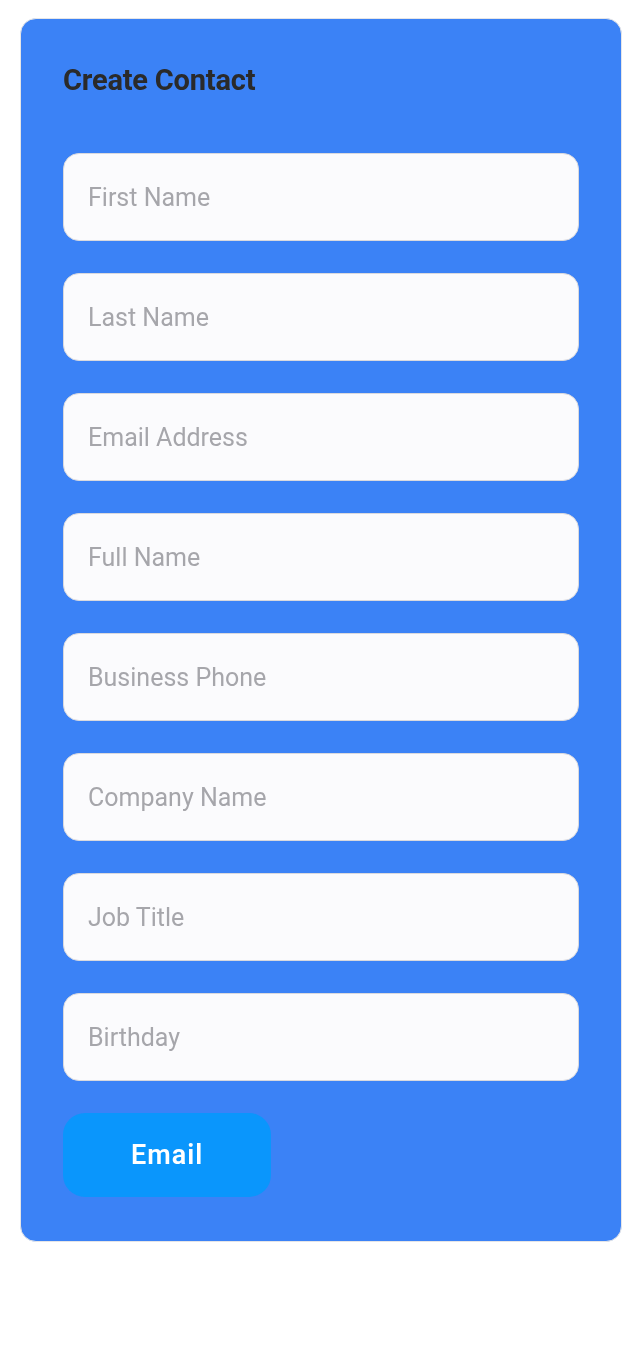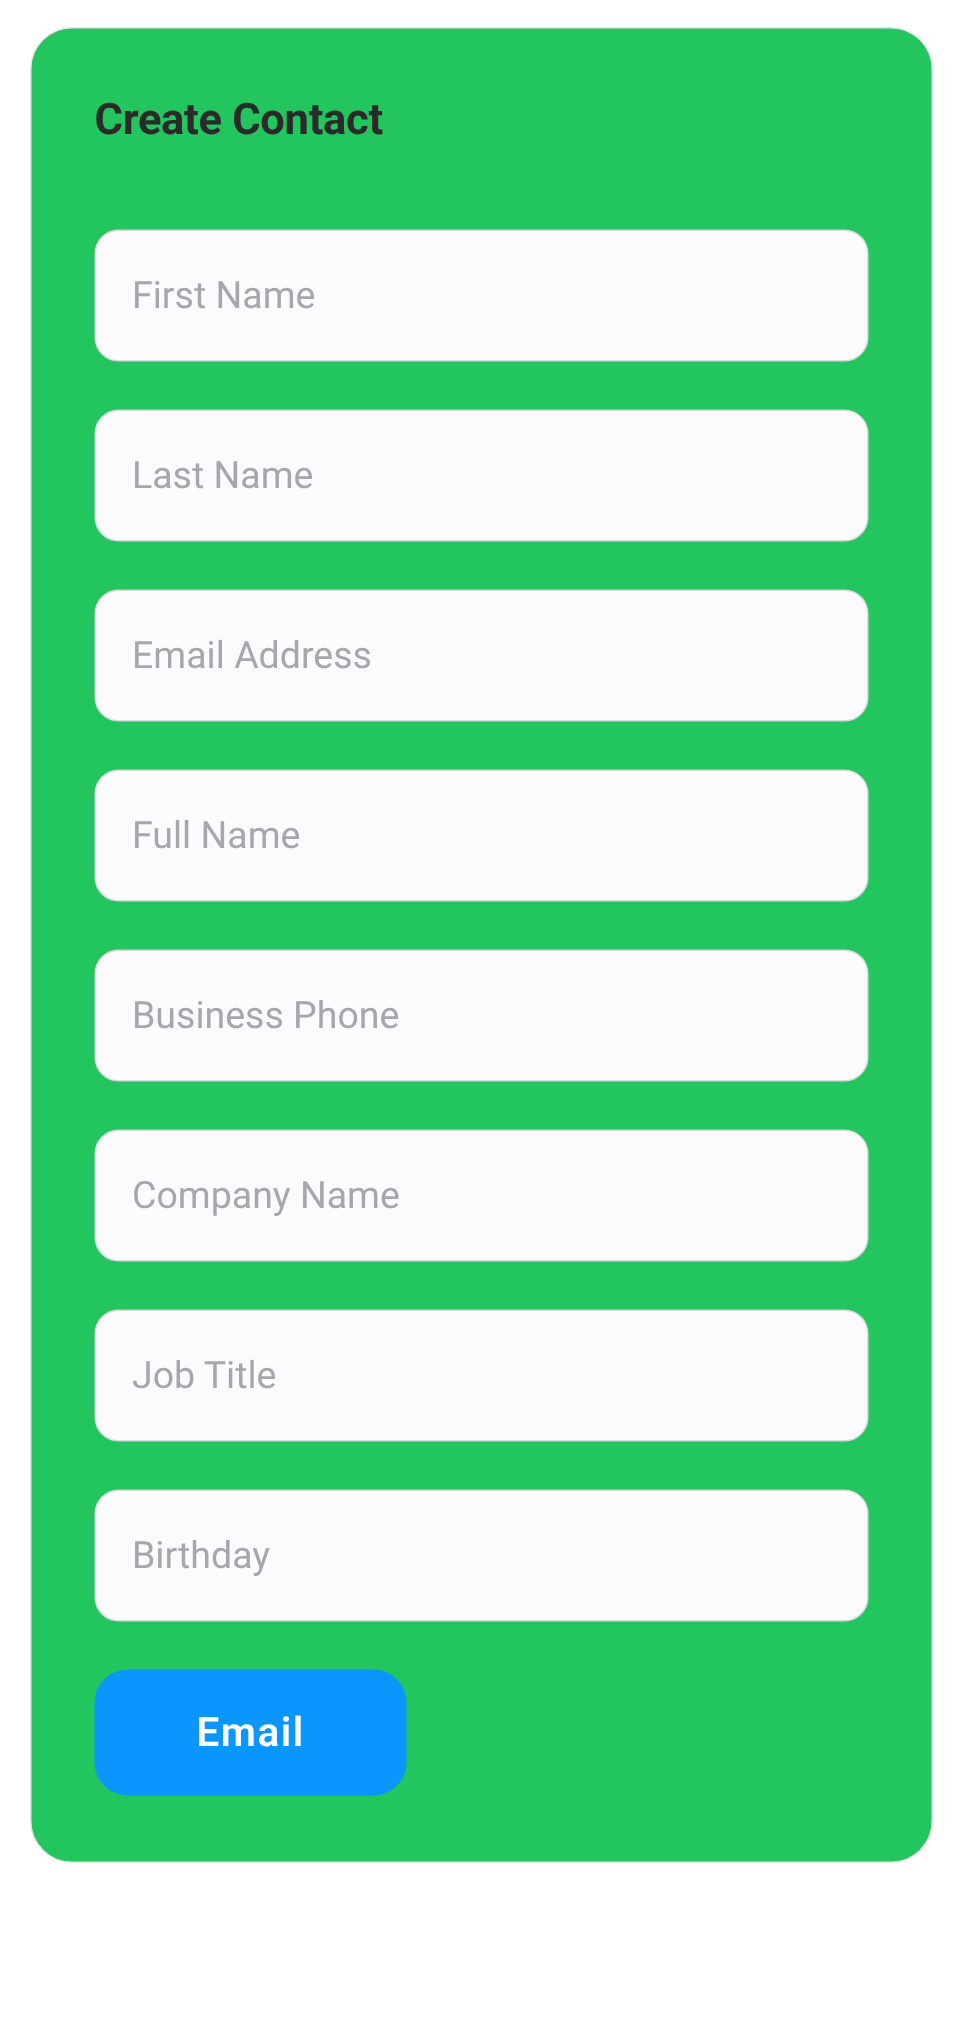--- a/index.html
+++ b/index.html
@@ -11,23 +11,23 @@
     body {
       font-family: -apple-system, BlinkMacSystemFont, "Segoe UI", Roboto, Helvetica, Arial, sans-serif;
       background: #ffffff;
       width: 642px;
       height: 1350px;
       padding: 18px 20px;
     }
     
     .card {
       border: 1px solid #e5e5e7;
-      border-radius: 28px;
+      border-radius: 16px;
       padding: 44px 42px 44px 42px;
-      background: #22c55e;
+      background: #3b82f6;
     }
     
     .card-title {
       font-size: 29px;
       font-weight: 700;
       color: #2a2a2a;
       margin-bottom: 56px;
       letter-spacing: -0.2px;
     }
     

